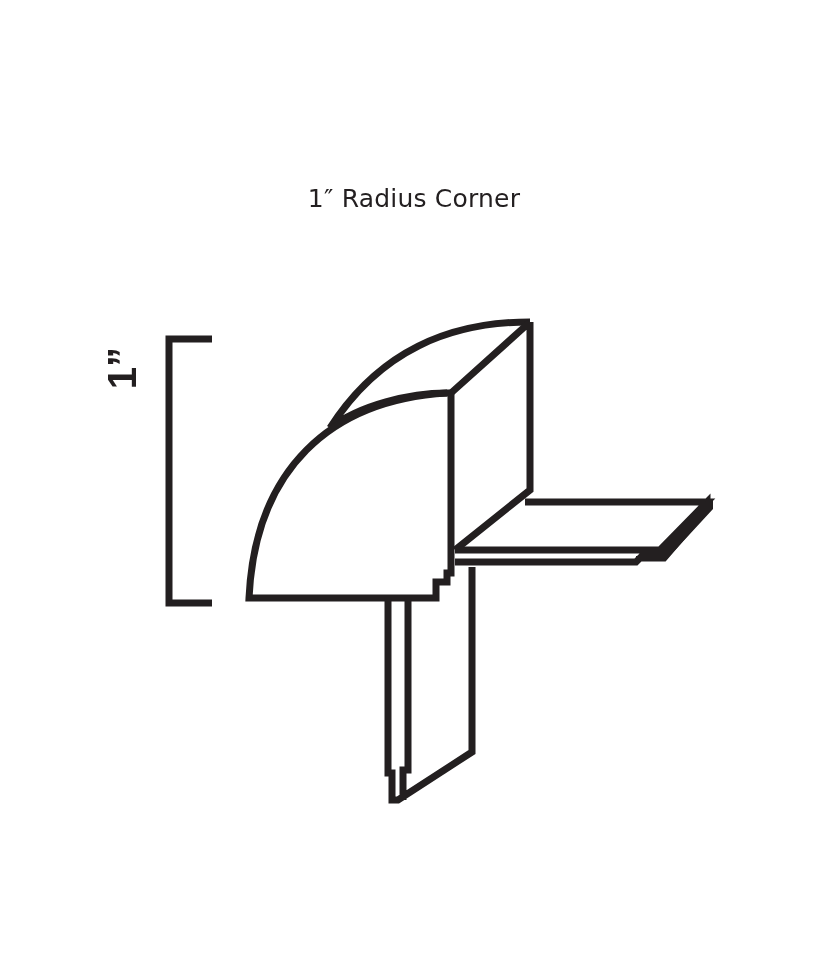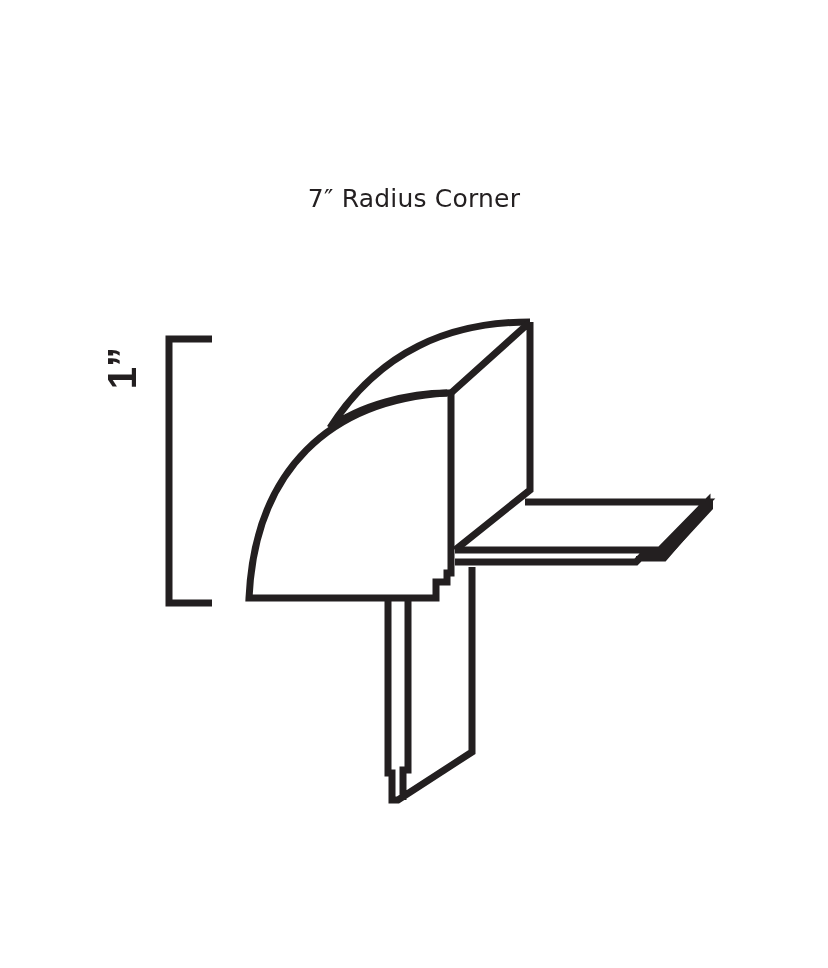--- a/index.html
+++ b/index.html
@@ -44,21 +44,21 @@
       position: absolute;
       left: 0;
       top: 0;
     }
   </style>
 </head>
 <body>
 
 <div class="canvas">
 
-  <div class="title">7″ Radius Corner</div>
+  <div class="title">1″ Radius Corner</div>
 
   <div class="dim-label">1”</div>
 
   <svg class="drawing" width="828" height="968" viewBox="0 0 828 968">
     <g fill="none" stroke="#231f20" stroke-width="7" stroke-linejoin="miter" stroke-linecap="butt">
 
       <path d="M212 339 H169 V603 H212"></path>
 
       <path d="M330 428 C 380 350, 450 322, 530 322
                M447 393 C 410 393, 360 405, 330 428"></path>

